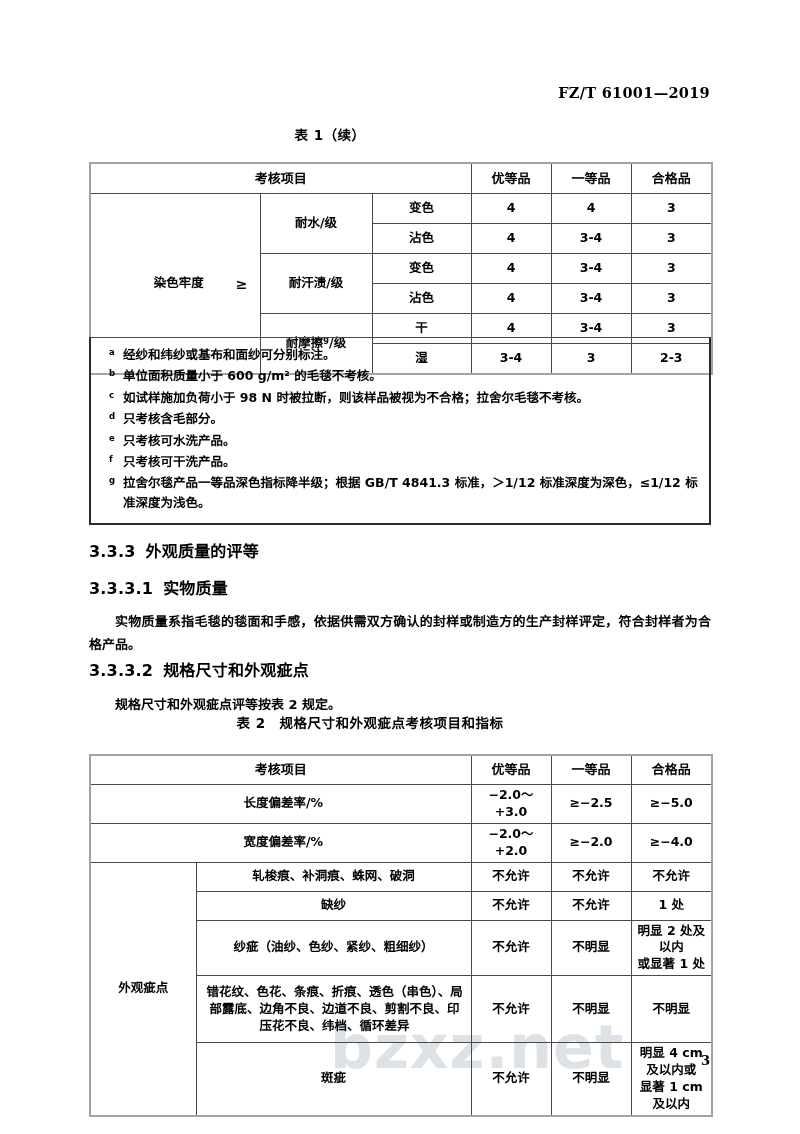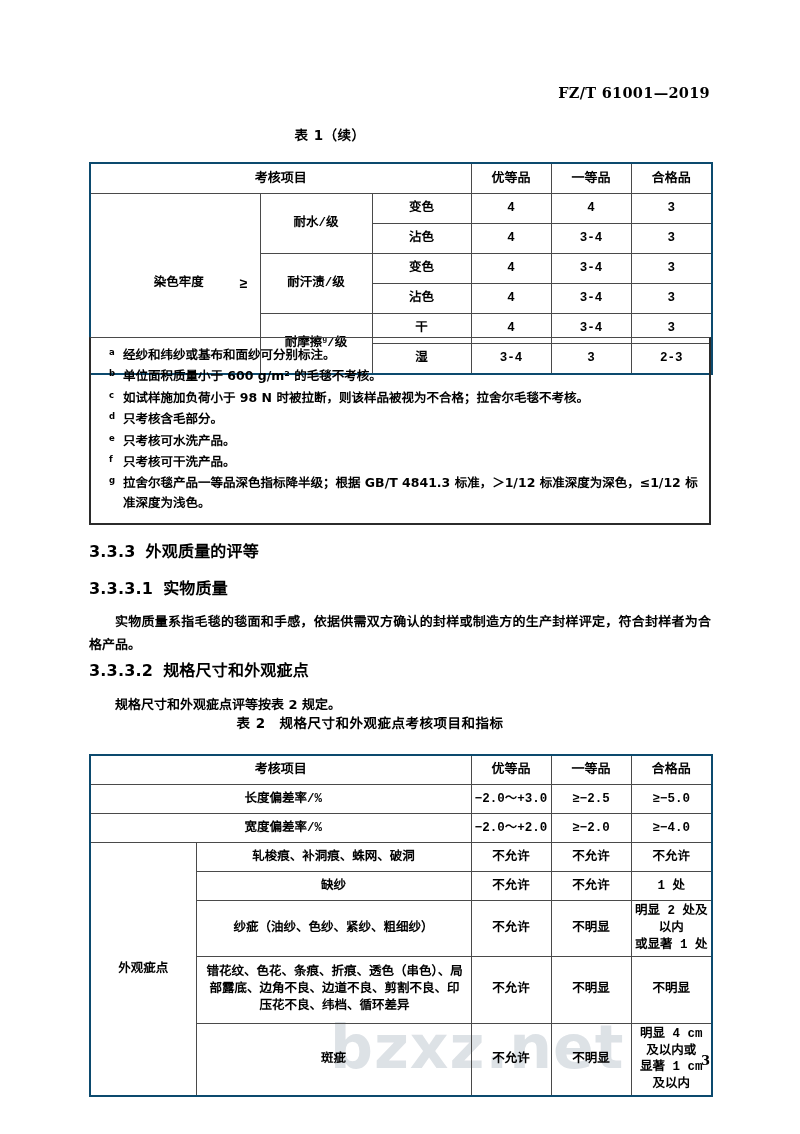--- a/index.html
+++ b/index.html
@@ -78,22 +78,21 @@
     text-align: center;
     vertical-align: middle;
     font-weight: bold;
     line-height: 1.35;
     background: transparent;
   }
   table.std th {
     font-size: 13px;
   }
   .outer-frame {
-    border: 2px solid #0c4a6e;
-    font-family: Liberation Mono, monospace;
+    border: 2px solid #a3a3a3;
   }
 
   
   #table1 {
     position: absolute;
     top: 162px;
     left: 89px;
     width: 622px;
   }
   #table1 td, #table1 th { height: 25px; }

